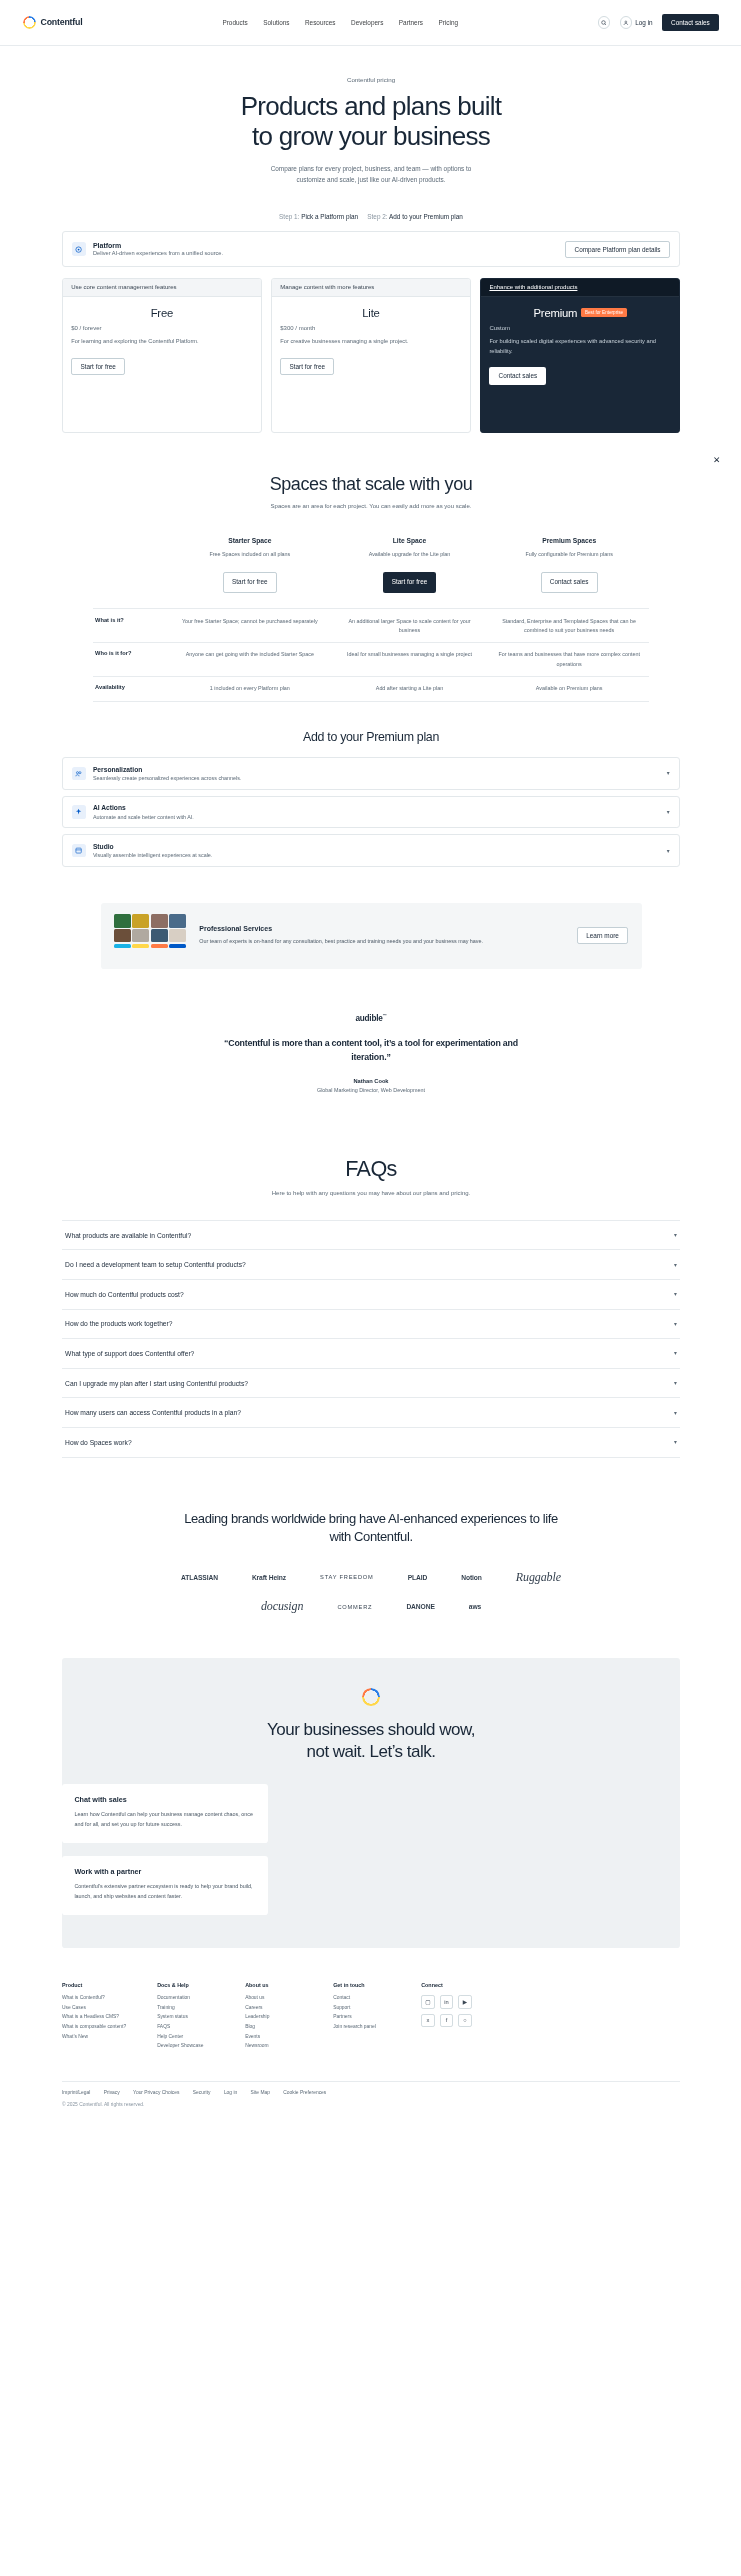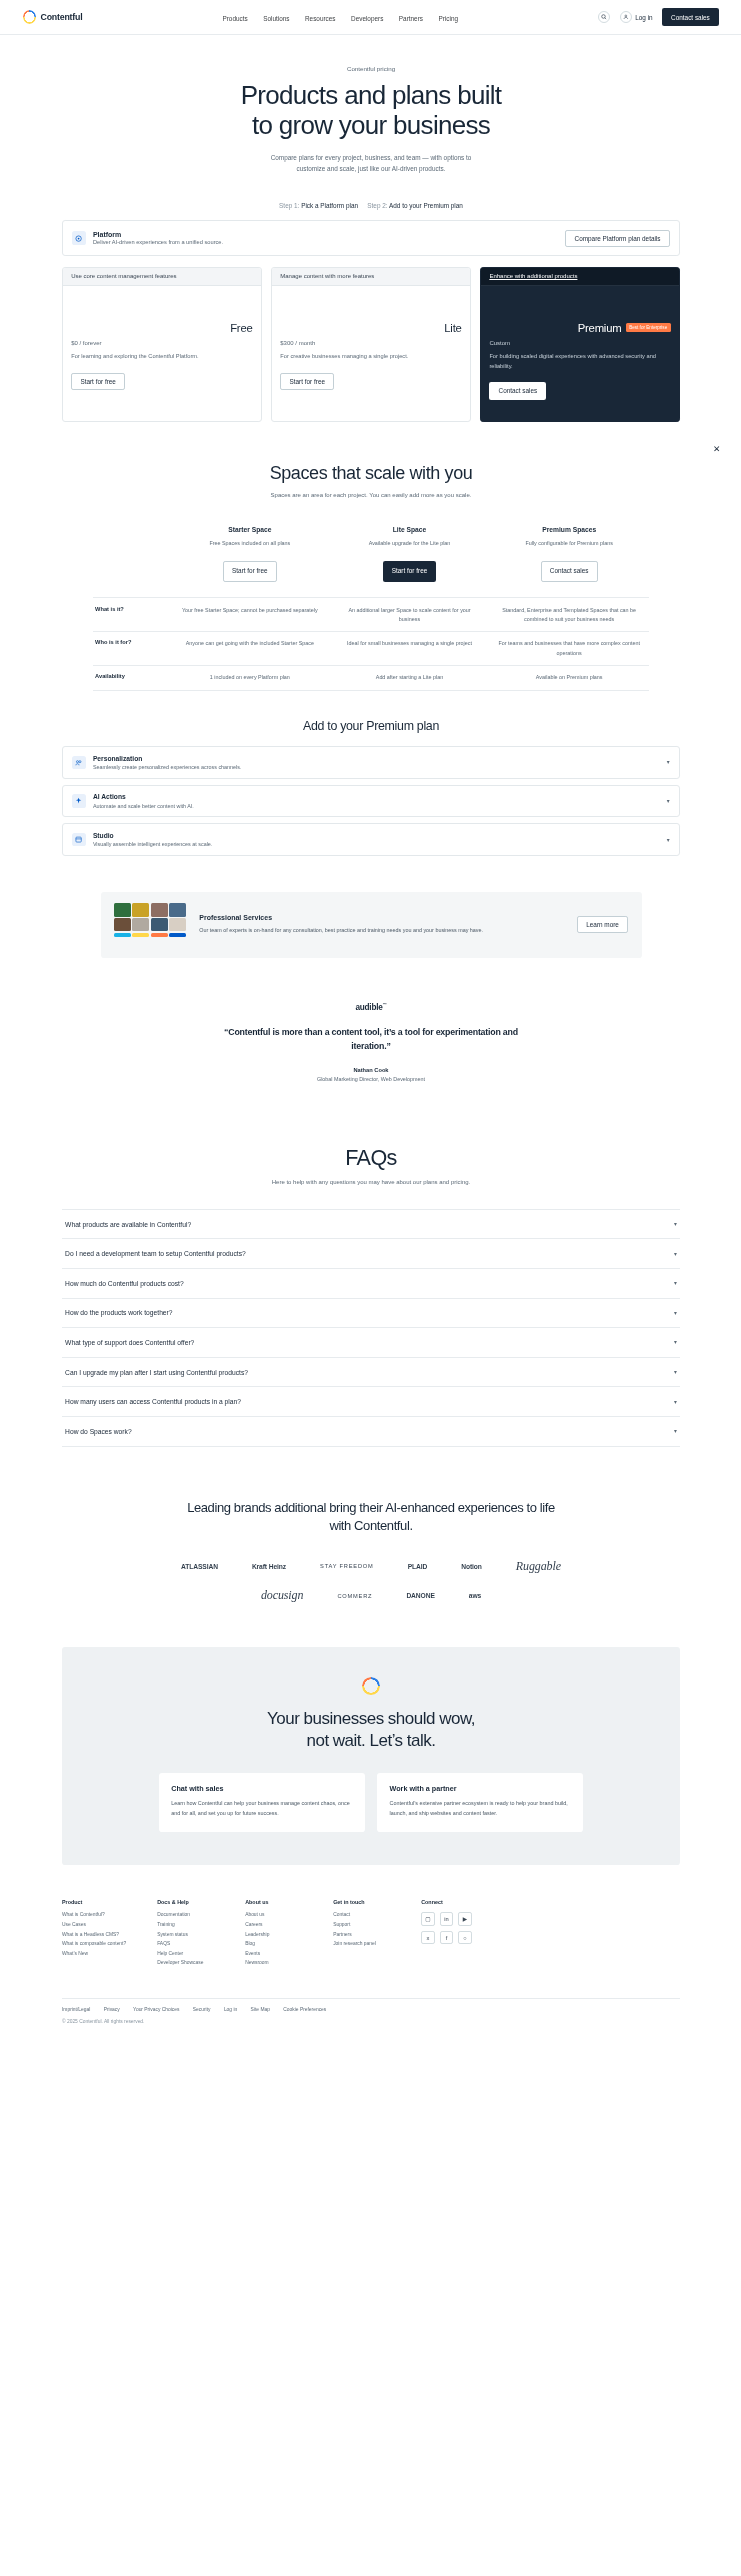--- a/index.html
+++ b/index.html
@@ -8,22 +8,23 @@
     width: 742px;
     font-family: "Liberation Sans", sans-serif;
     color: #192737;
     background: #fff;
     -webkit-font-smoothing: antialiased;
   }
   a { color: inherit; text-decoration: none; }
 
   
   .nav {
-    height: 35px;
+    height: 46px;
     display: flex;
+    align-items: center;
     padding: 15px 23px;
     border-bottom: 0.5px solid #e7ebee;
     background: #fff;
     position: relative;
   }
   .logo { display: flex; align-items: center; gap: 4.1px; }
   .logo-mark { width: 13.4px; height: 13.4px; position: relative; }
   .logo-text { font-size: 8.8px; font-weight: 700; letter-spacing: -0.2px; }
   .nav-links {
     display: flex;
@@ -117,21 +118,21 @@
     color: #3b4754;
   }
   .plan.dark { background: #192737; border-color: #192737; color: #fff; }
   .plan.dark .plan-head {
     background: #0f1a26;
     border-bottom-color: #24313f;
     color: #fff;
     text-decoration: underline;
   }
   .plan-body { padding: 10.3px 8.2px 11.3px; }
-  .plan-name-row { display: flex; align-items: center; justify-content: flex-end; gap: 4.1px; margin-top: 26px; }
+  .plan-name-row { display: flex; align-items: center; justify-content: center; gap: 4.1px; }
   .plan-name { font-size: 11.3px; font-weight: 400; letter-spacing: -0.2px; }
   .badge {
     background: #ff7a45; color: #fff; font-size: 4.6px; padding: 2.1px 3.6px;
     border-radius: 1.5px; white-space: nowrap;
   }
   .plan-price { font-size: 6px; color: #5b6976; margin-top: 6.2px; }
   .plan.dark .plan-price { color: #c8d2da; }
   .plan-desc { font-size: 5.7px; line-height: 1.65; color: #5b6976; margin-top: 6.2px; }
   .plan.dark .plan-desc { color: #c8d2da; }
   .plan .btn { margin-top: 11.3px; }
@@ -257,21 +258,21 @@
   .brand.script { font-family: "Liberation Serif", serif; font-style: italic; font-weight: 400; font-size: 12px; }
   .brand.thin { font-weight: 400; letter-spacing: 0.8px; font-size: 5.7px; }
 
   
   .cta-outer { width: 618px; margin: 44px auto 0; background: #eef1f3; border-radius: 3.1px; padding: 30px 0 33px; }
   .cta-logo { width: 17.5px; height: 17.5px; margin: 0 auto 13.4px; position: relative; }
   .cta-outer h2 {
     text-align: center; font-size: 17px; font-weight: 400; letter-spacing: -0.5px;
     line-height: 1.3; margin-bottom: 20.6px;
   }
-  .cta-cards { display: flex; justify-content: center; gap: 12.4px; }
+  .cta-cards { display: flex; justify-content: center; gap: 12.4px; flex-direction: column; }
   .cta-card {
     width: 206px; background: #fff; border-radius: 3.1px; padding: 11.3px 12.4px 13.4px;
   }
   .cta-card h3 { font-size: 7.2px; font-weight: 700; margin-bottom: 6.2px; }
   .cta-card p { font-size: 5.4px; line-height: 1.8; color: #4b5865; }
 
   
   .footer { width: 618px; margin: 0 auto; padding: 34px 0 0; }
   .footer-cols { display: flex; gap: 31px; }
   .fcol { min-width: 57px; }
@@ -577,21 +578,21 @@
     <span>How many users can access Contentful products in a plan?</span>
     <span class="chev">▾</span>
   </div>
   <div class="faq-item">
     <span>How do Spaces work?</span>
     <span class="chev">▾</span>
   </div>
 </div>
 
 <div class="brands">
-  <h2>Leading brands additional bring their AI-enhanced experiences to life with Contentful.</h2>
+  <h2>Leading brands worldwide bring have AI-enhanced experiences to life with Contentful.</h2>
   <div class="brand-row">
     <span class="brand">ATLASSIAN</span>
     <span class="brand">Kraft Heinz</span>
     <span class="brand thin">STAY FREEDOM</span>
     <span class="brand">PLAID</span>
     <span class="brand">Notion</span>
     <span class="brand script">Ruggable</span>
   </div>
   <div class="brand-row">
     <span class="brand script">docusign</span>

